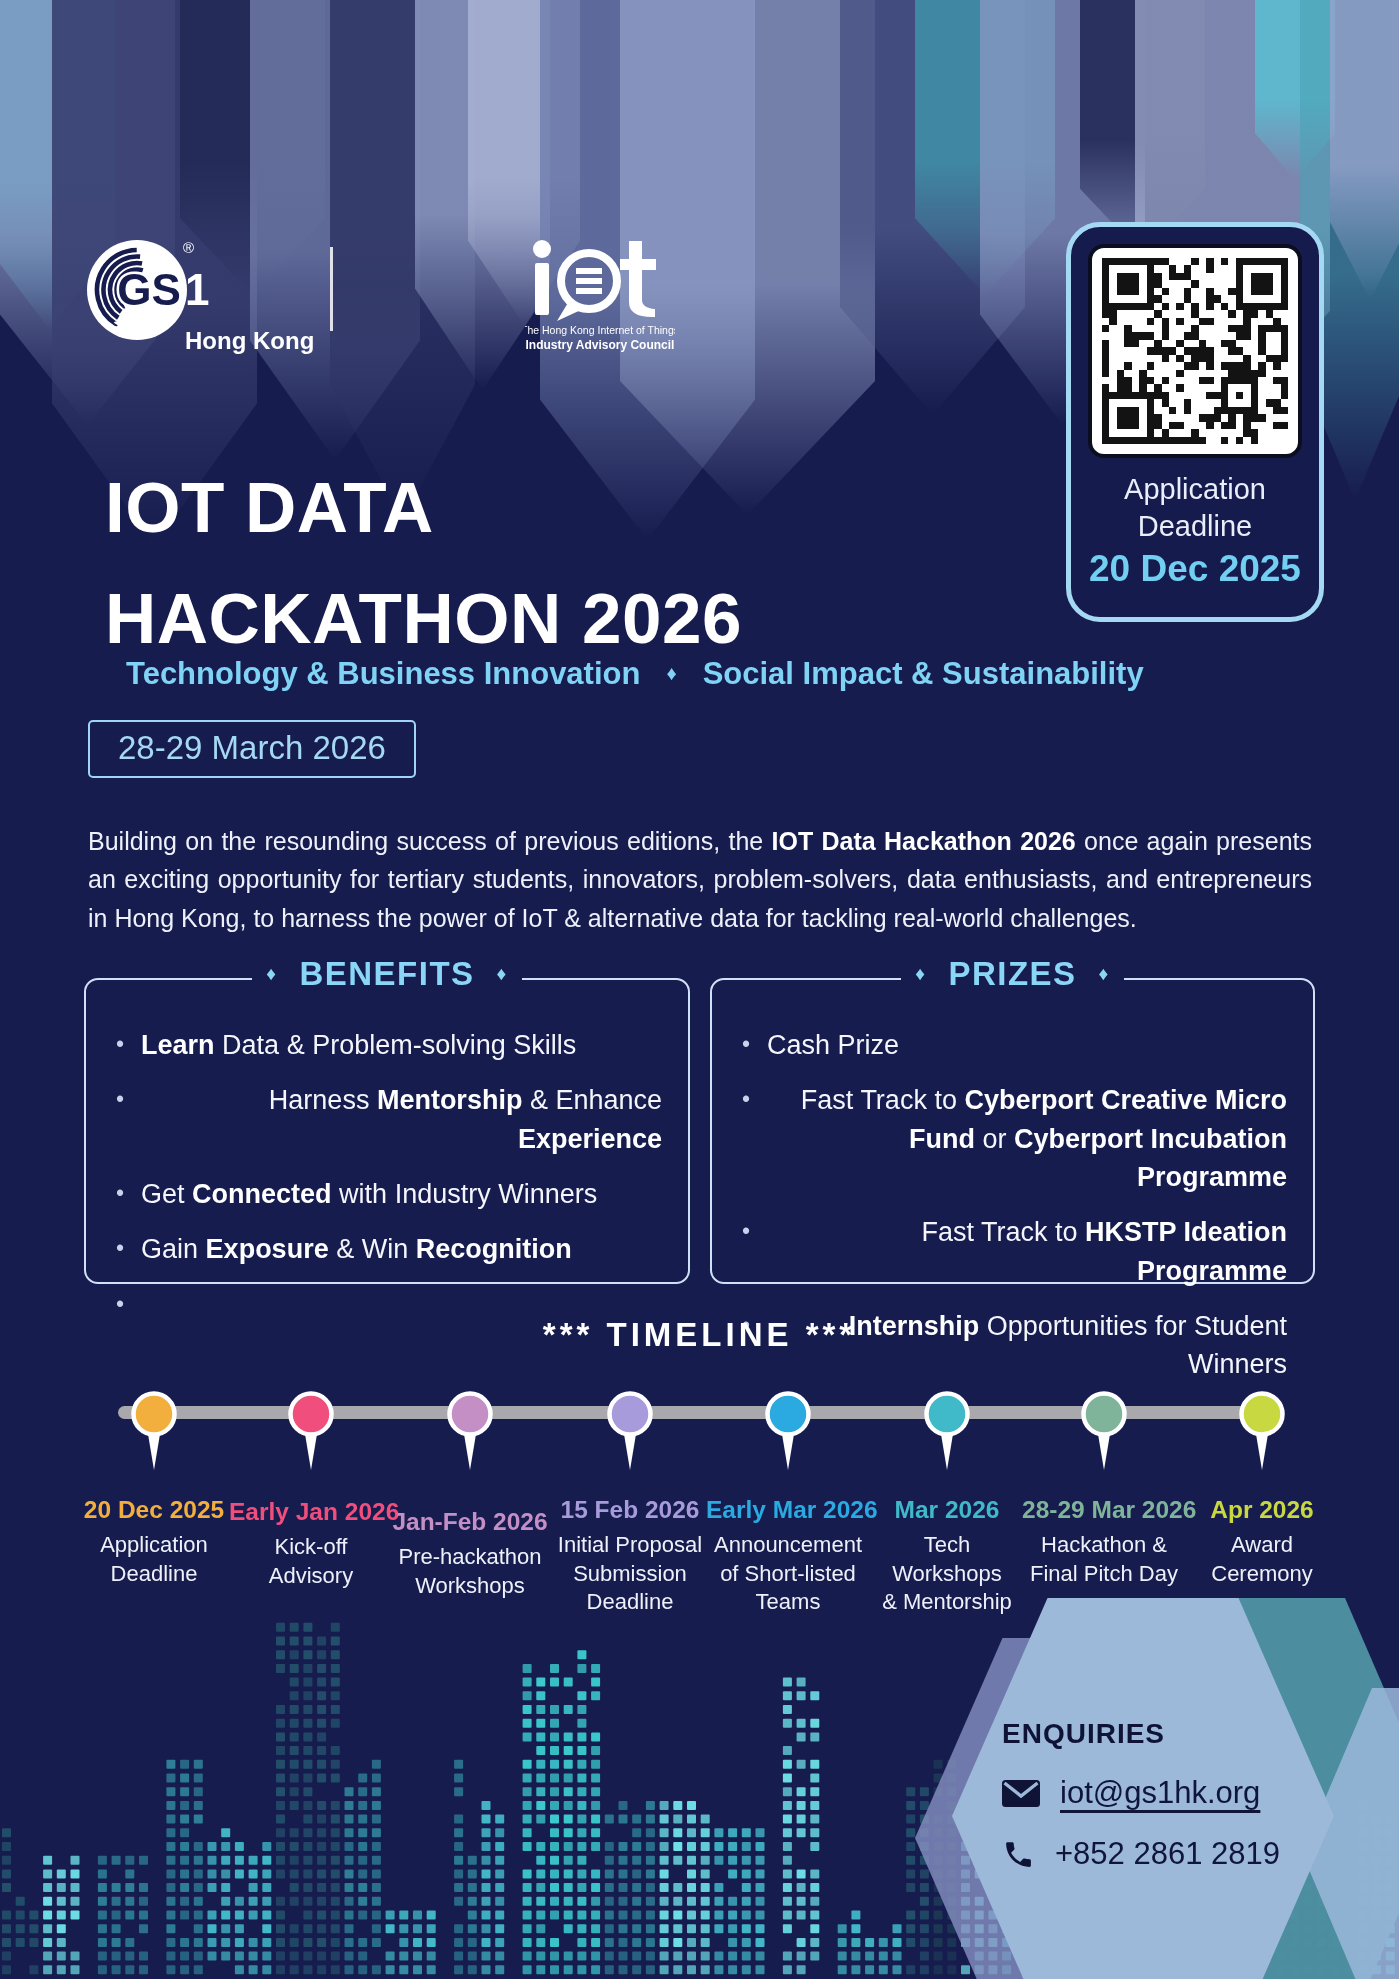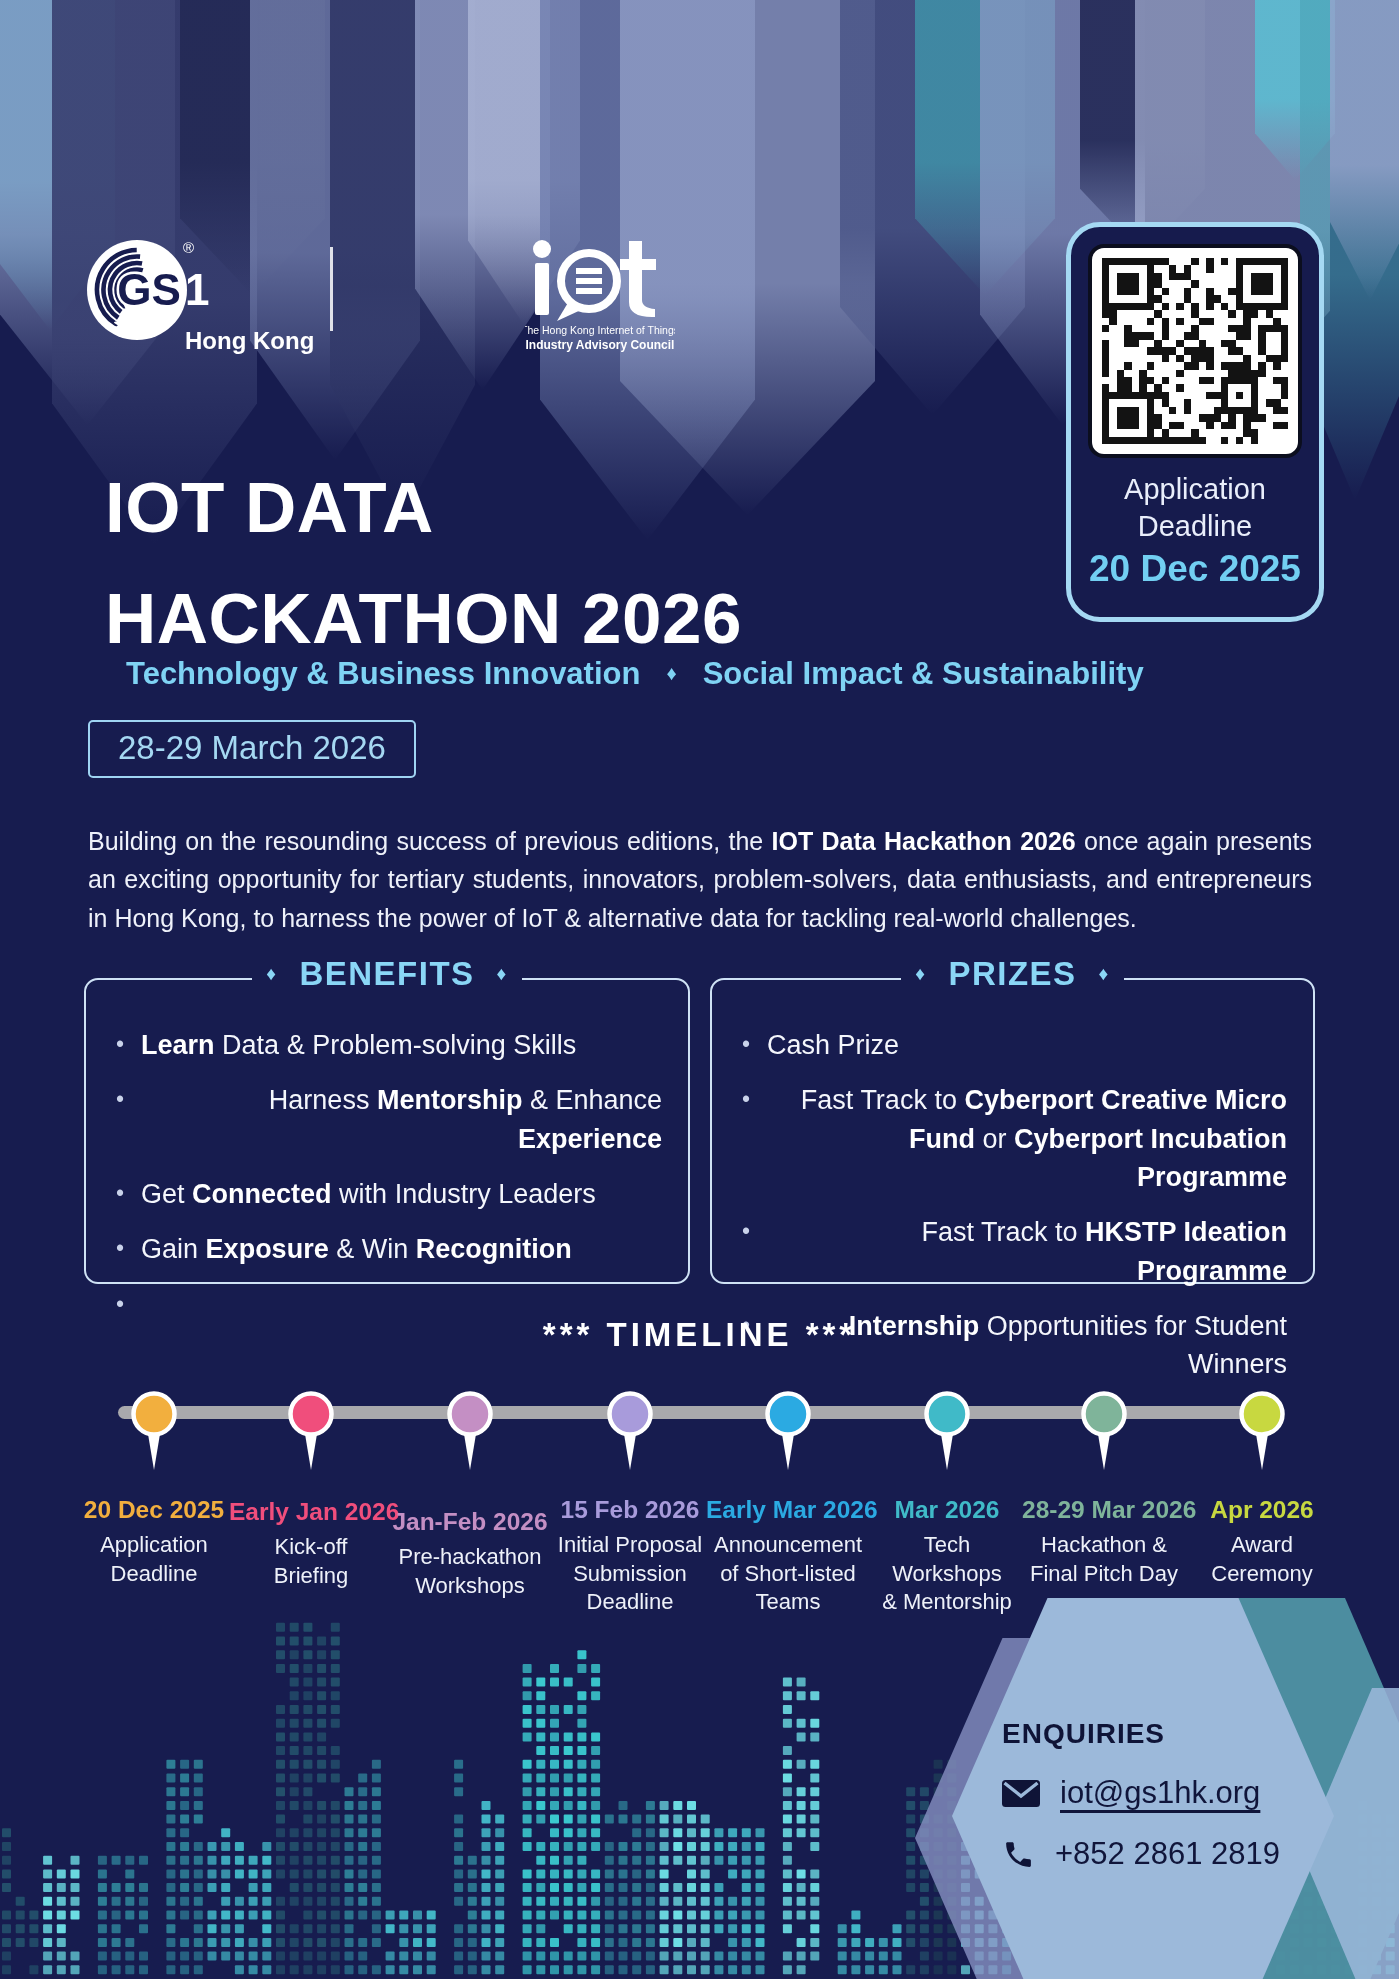--- a/index.html
+++ b/index.html
@@ -455,21 +455,21 @@
       <li>
           <span class="bullet">•</span>
           <span class="li-text"><span class="b">Learn</span><span> Data &amp; Problem-solving Skills</span></span>
         </li>
       <li>
           <span class="bullet">•</span>
           <span class="li-text"><span>Harness </span><span class="b">Mentorship</span><span> &amp; Enhance </span><span class="b">Experience</span></span>
         </li>
       <li>
           <span class="bullet">•</span>
-          <span class="li-text"><span>Get </span><span class="b">Connected</span><span> with Industry Leaders</span></span>
+          <span class="li-text"><span>Get </span><span class="b">Connected</span><span> with Industry Winners</span></span>
         </li>
       <li>
           <span class="bullet">•</span>
           <span class="li-text"><span>Gain </span><span class="b">Exposure</span><span> &amp; Win </span><span class="b">Recognition</span></span>
         </li>
       <li>
           <span class="bullet">•</span>
         </li>
     </ul>
   </section>
@@ -516,21 +516,21 @@
       <div class="tl-desc">Application
 Deadline</div>
     </div>
     <div class="milestone" style="left:229px">
       <svg class="pin" width="48" height="82" viewBox="0 0 48 82">
           <polygon points="17.5,41 24,80 30.5,41" fill="#fff"></polygon>
           <circle cx="24" cy="24" r="20.5" stroke="#fff" stroke-width="4.5" style="fill: rgb(240, 78, 124);"></circle>
         </svg>
       <div class="tl-date" style="color: rgb(240, 78, 124); margin-top: 26px;">Early Jan 2026</div>
       <div class="tl-desc">Kick-off
-Briefing</div>
+Advisory</div>
     </div>
     <div class="milestone" style="left:388px">
       <svg class="pin" width="48" height="82" viewBox="0 0 48 82">
           <polygon points="17.5,41 24,80 30.5,41" fill="#fff"></polygon>
           <circle cx="24" cy="24" r="20.5" stroke="#fff" stroke-width="4.5" style="fill: rgb(196, 143, 196);"></circle>
         </svg>
       <div class="tl-date" style="color: rgb(196, 143, 196); margin-top: 36px;">Jan-Feb 2026</div>
       <div class="tl-desc">Pre-hackathon
 Workshops</div>
     </div>

